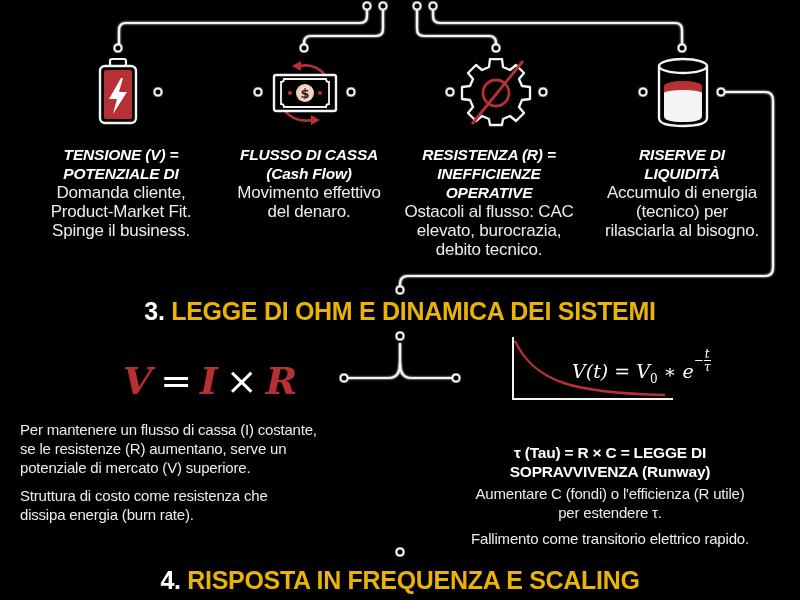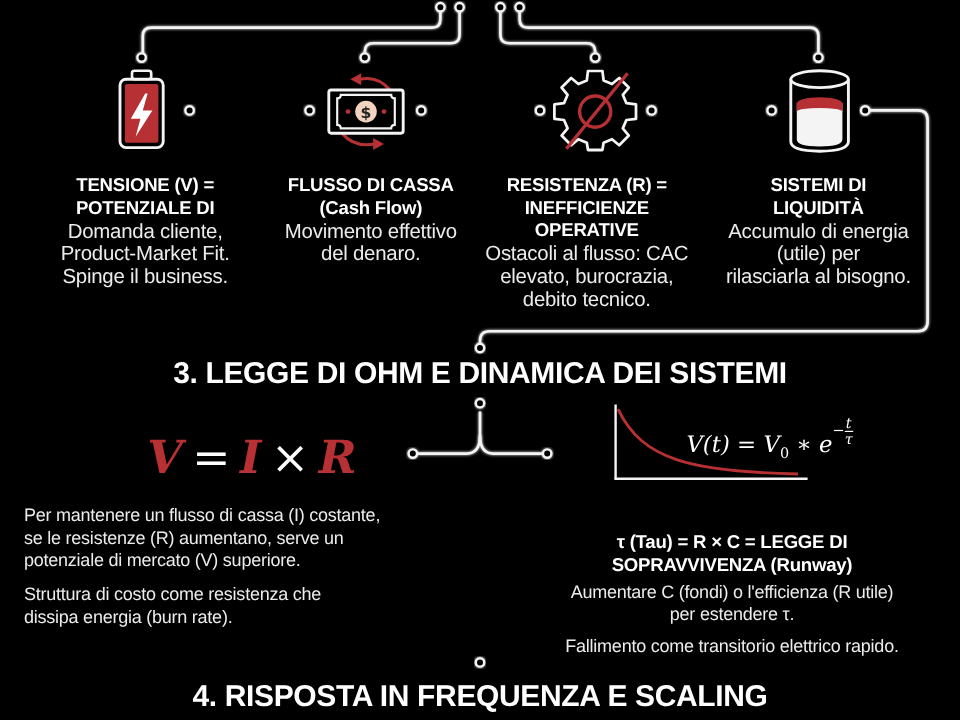--- a/index.html
+++ b/index.html
@@ -13,29 +13,30 @@
   .wires { position: absolute; left: 0; top: 0; width: 800px; height: 600px; }
   .wires path, .wires line { stroke: #f4f4f4; stroke-width: 2.2; fill: none; filter: url(#glow); }
   .wires circle.node { stroke: #f4f4f4; stroke-width: 2; fill: #000; filter: url(#glow); }
 
   .icon { position: absolute; }
 
   .card { position: absolute; text-align: center; width: 190px; }
   .card .title {
     font-weight: bold; font-size: 15.5px; line-height: 19px; color: #ffffff;
     letter-spacing: -0.2px;
+    font-style: italic;
   }
   .card .desc { font-size: 17px; line-height: 19px; color: #ececec; letter-spacing: -0.2px; }
 
   .section-heading {
     position: absolute; left: 0; width: 800px; text-align: center;
     font-weight: bold; font-size: 25px; letter-spacing: -0.3px;
   }
   .section-heading .num { color: #ffffff; }
-  .section-heading .txt { color: #ffffff; }
+  .section-heading .txt { color: #eab308; }
 
   .formula-ohm {
     position: absolute; left: 110px; top: 358px; width: 200px;
     font-family: "DejaVu Serif", serif; font-size: 38px; text-align: center;
     font-weight: bold;
   }
   .formula-ohm .var { color: #b73034; font-style: italic; }
   .formula-ohm .op { color: #ffffff; font-weight: normal; padding: 0 8px; }
 
   .para { position: absolute; text-align: left; font-size: 15px; line-height: 19px; color: #ececec; letter-spacing: -0.2px; }
@@ -174,26 +175,26 @@
   </div>
   <div class="desc">
     <div>Ostacoli al flusso: CAC</div>
     <div>elevato, burocrazia,</div>
     <div>debito tecnico.</div>
   </div>
 </div>
 
 <div class="card" style="left:587px;top:145px">
   <div class="title">
-    <div>SISTEMI DI</div>
+    <div>RISERVE DI</div>
     <div>LIQUIDITÀ</div>
   </div>
   <div class="desc">
     <div>Accumulo di energia</div>
-    <div>(utile) per</div>
+    <div>(tecnico) per</div>
     <div>rilasciarla al bisogno.</div>
   </div>
 </div>
 
 <div class="section-heading" style="top:297px">
   <span class="num">3.</span>
   <span class="txt">LEGGE DI OHM E DINAMICA DEI SISTEMI</span>
 </div>
 
 <div class="formula-ohm">

